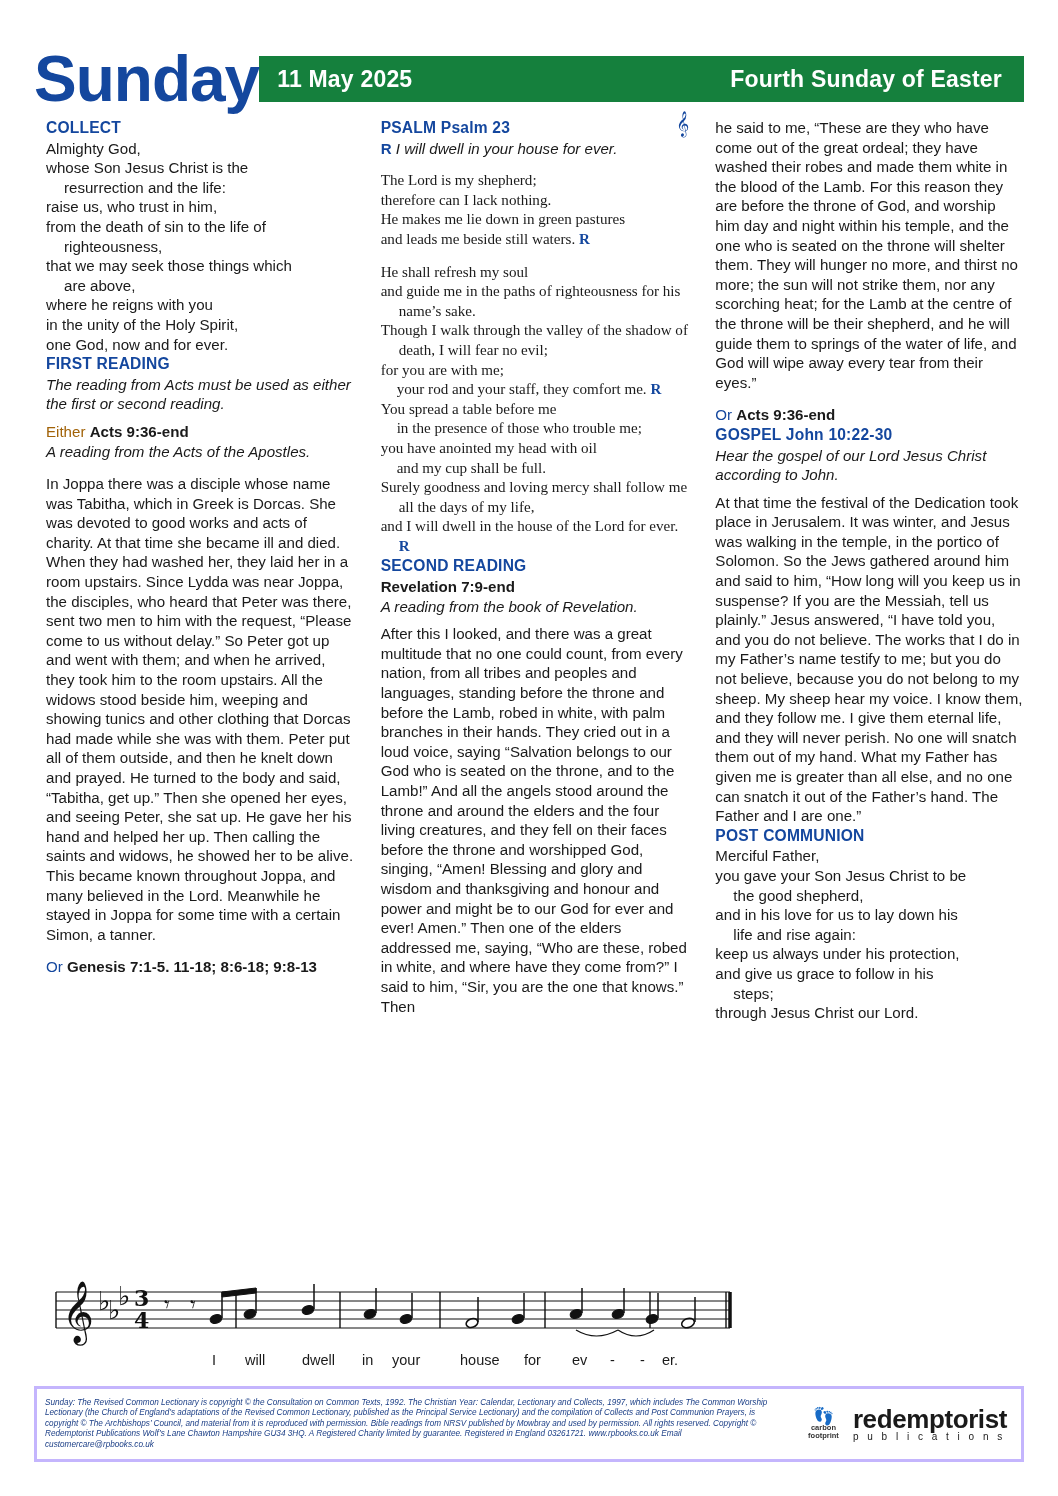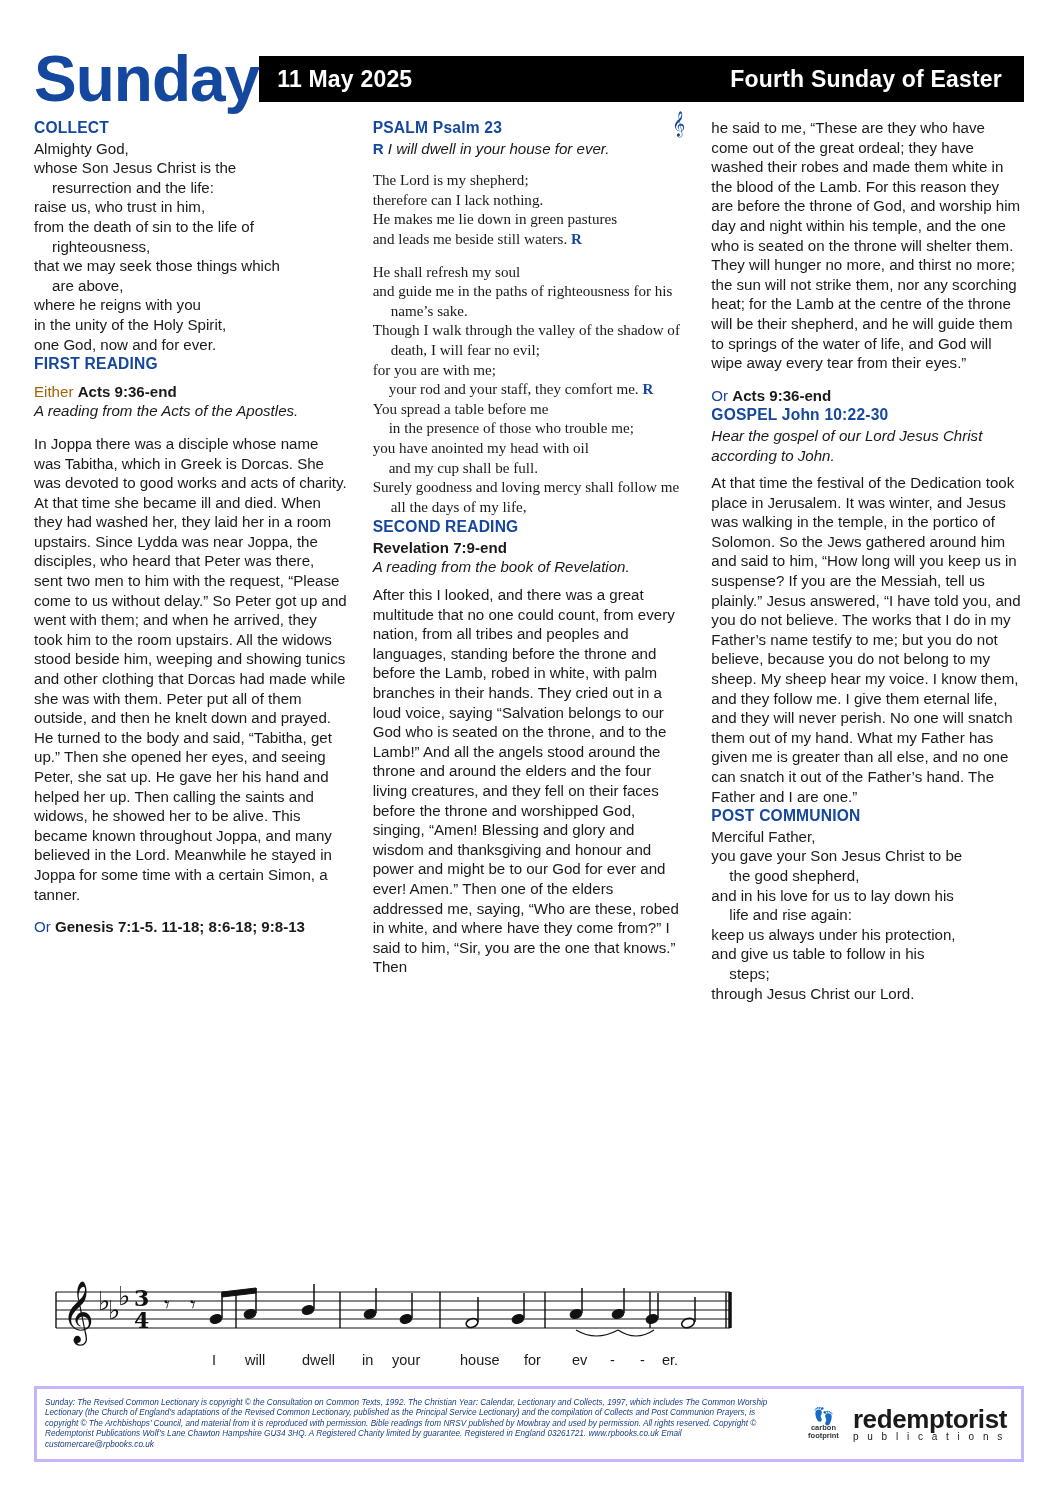--- a/index.html
+++ b/index.html
@@ -35,21 +35,21 @@
     line-height: 58px;
     font-weight: bold;
     color: #14479e;
     letter-spacing: -1px;
     position: relative;
     top: 6px;
     font-family: "Liberation Sans", sans-serif;
   }
   .masthead-bar {
     flex: 1;
-    background: #000000;
+    background: #15803d;
     color: #ffffff;
     height: 46px;
     display: flex;
     align-items: center;
     justify-content: space-between;
     padding: 0 22px 0 18px;
     box-sizing: border-box;
   }
   .masthead-date {
     font-size: 23px;
@@ -61,20 +61,21 @@
     font-weight: bold;
     letter-spacing: 0.2px;
     margin-left: 26px;
   }
 
   
   .columns {
     display: flex;
     gap: 26px;
     height: 1150px;
+    margin-left: 12px;
   }
   .col {
     width: 316px;
     font-size: 15.1px;
     line-height: 19.6px;
   }
   h2.section {
     color: #14479e;
     font-size: 15.6px;
     font-weight: bold;
@@ -236,20 +237,21 @@
         <p class="collect-line">from the death of sin to the life of</p>
         <p class="collect-line sub">righteousness,</p>
         <p class="collect-line">that we may seek those things which</p>
         <p class="collect-line sub">are above,</p>
         <p class="collect-line">where he reigns with you</p>
         <p class="collect-line">in the unity of the Holy Spirit,</p>
         <p class="collect-line">one God, now and for ever.</p>
       </div>
 
       <h2 class="section blockgap">FIRST READING</h2>
+      <p class="italic">The reading from Acts must be used as either the first or second reading.</p>
       <p class="smallgap">
         <span style="color:#a16207">Either</span>
         <span class="bold-ref">Acts 9:36-end</span>
       </p>
       <p class="italic">A reading from the Acts of the Apostles.</p>
       <p class="blockgap">In Joppa there was a disciple whose name was Tabitha, which in Greek is Dorcas. She was devoted to good works and acts of charity. At that time she became ill and died. When they had washed her, they laid her in a room upstairs. Since Lydda was near Joppa, the disciples, who heard that Peter was there, sent two men to him with the request, “Please come to us without delay.” So Peter got up and went with them; and when he arrived, they took him to the room upstairs. All the widows stood beside him, weeping and showing tunics and other clothing that Dorcas had made while she was with them. Peter put all of them outside, and then he knelt down and prayed. He turned to the body and said, “Tabitha, get up.” Then she opened her eyes, and seeing Peter, she sat up. He gave her his hand and helped her up. Then calling the saints and widows, he showed her to be alive. This became known throughout Joppa, and many believed in the Lord. Meanwhile he stayed in Joppa for some time with a certain Simon, a tanner.</p>
       <p class="blockgap">
         <span style="color:#14479e">Or</span>
         <span class="bold-ref">Genesis 7:1-5. 11-18; 8:6-18; 9:8-13</span>
       </p>
@@ -284,20 +286,24 @@
         <p class="psalm-line">for you are with me;</p>
         <p class="psalm-line sub">
           <span>your rod and your staff, they comfort me.</span>
           <span class="resp">R</span>
         </p>
         <p class="psalm-line">You spread a table before me</p>
         <p class="psalm-line sub">in the presence of those who trouble me;</p>
         <p class="psalm-line">you have anointed my head with oil</p>
         <p class="psalm-line sub">and my cup shall be full.</p>
         <p class="psalm-line">Surely goodness and loving mercy shall follow me all the days of my life,</p>
+        <p class="psalm-line">
+          <span>and I will dwell in the house of the Lord for ever.</span>
+          <span class="resp">R</span>
+        </p>
       </div>
 
       <h2 class="section blockgap">SECOND READING</h2>
       <p class="bold-ref">Revelation 7:9-end</p>
       <p class="italic">A reading from the book of Revelation.</p>
       <p class="smallgap">After this I looked, and there was a great multitude that no one could count, from every nation, from all tribes and peoples and languages, standing before the throne and before the Lamb, robed in white, with palm branches in their hands. They cried out in a loud voice, saying “Salvation belongs to our God who is seated on the throne, and to the Lamb!” And all the angels stood around the throne and around the elders and the four living creatures, and they fell on their faces before the throne and worshipped God, singing, “Amen! Blessing and glory and wisdom and thanksgiving and honour and power and might be to our God for ever and ever! Amen.” Then one of the elders addressed me, saying, “Who are these, robed in white, and where have they come from?” I said to him, “Sir, you are the one that knows.” Then</p>
     </div>
 
     <div class="col">
 
@@ -316,21 +322,21 @@
       <p class="smallgap">At that time the festival of the Dedication took place in Jerusalem. It was winter, and Jesus was walking in the temple, in the portico of Solomon. So the Jews gathered around him and said to him, “How long will you keep us in suspense? If you are the Messiah, tell us plainly.” Jesus answered, “I have told you, and you do not believe. The works that I do in my Father’s name testify to me; but you do not believe, because you do not belong to my sheep. My sheep hear my voice. I know them, and they follow me. I give them eternal life, and they will never perish. No one will snatch them out of my hand. What my Father has given me is greater than all else, and no one can snatch it out of the Father’s hand. The Father and I are one.”</p>
 
       <h2 class="section blockgap">POST COMMUNION</h2>
       <div>
         <p class="collect-line">Merciful Father,</p>
         <p class="collect-line">you gave your Son Jesus Christ to be</p>
         <p class="collect-line sub">the good shepherd,</p>
         <p class="collect-line">and in his love for us to lay down his</p>
         <p class="collect-line sub">life and rise again:</p>
         <p class="collect-line">keep us always under his protection,</p>
-        <p class="collect-line">and give us table to follow in his</p>
+        <p class="collect-line">and give us grace to follow in his</p>
         <p class="collect-line sub">steps;</p>
         <p class="collect-line">through Jesus Christ our Lord.</p>
       </div>
     </div>
   </div>
 
   <div class="music">
     <svg width="700" height="92" viewBox="0 0 700 92">
 
       <g stroke="#111" stroke-width="1">

